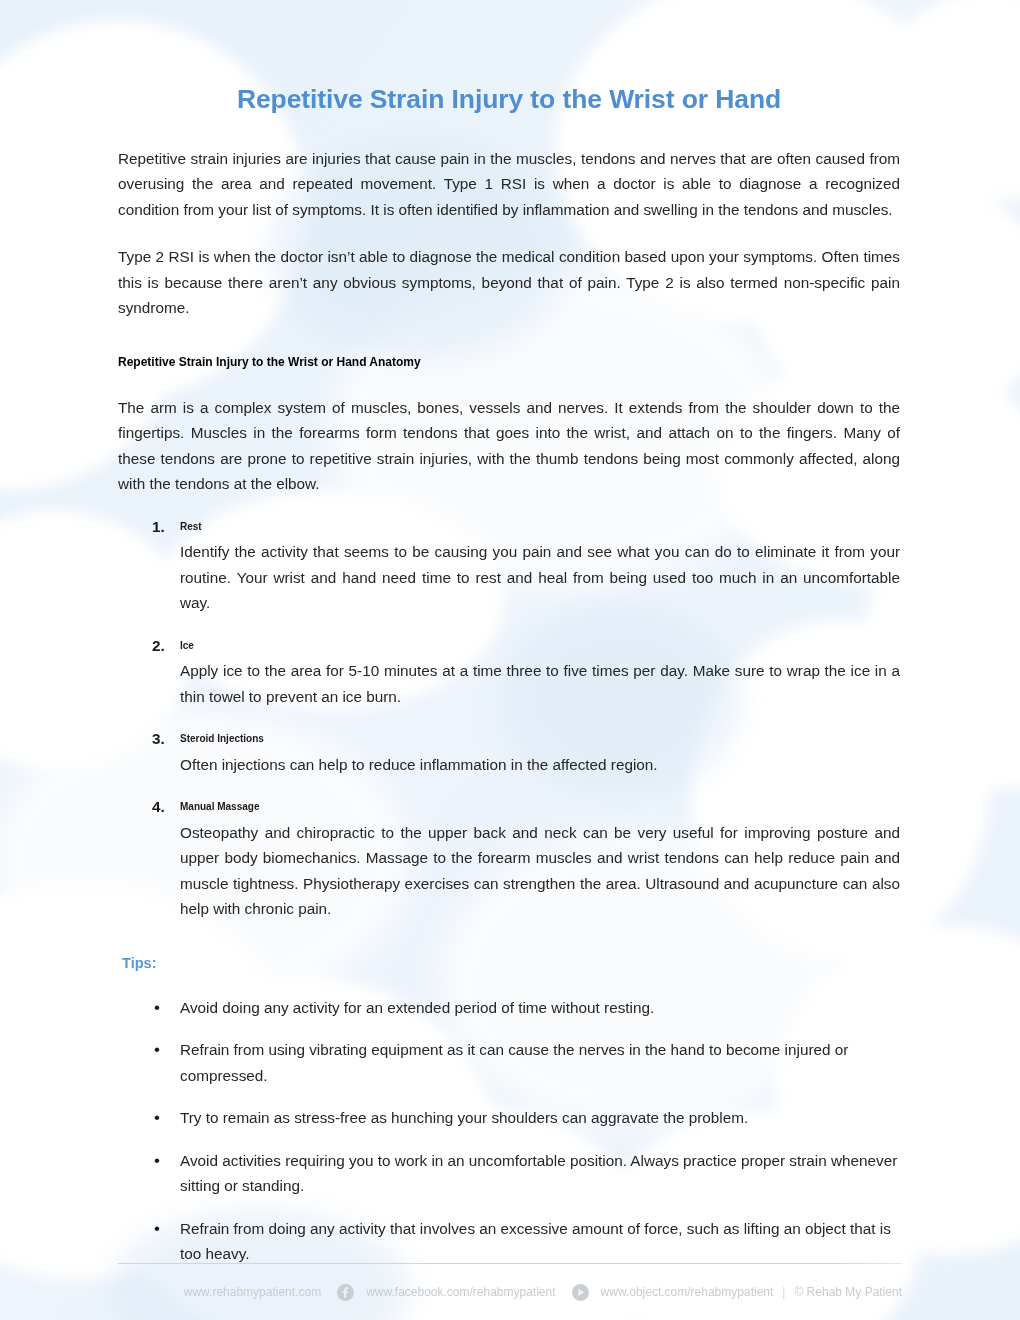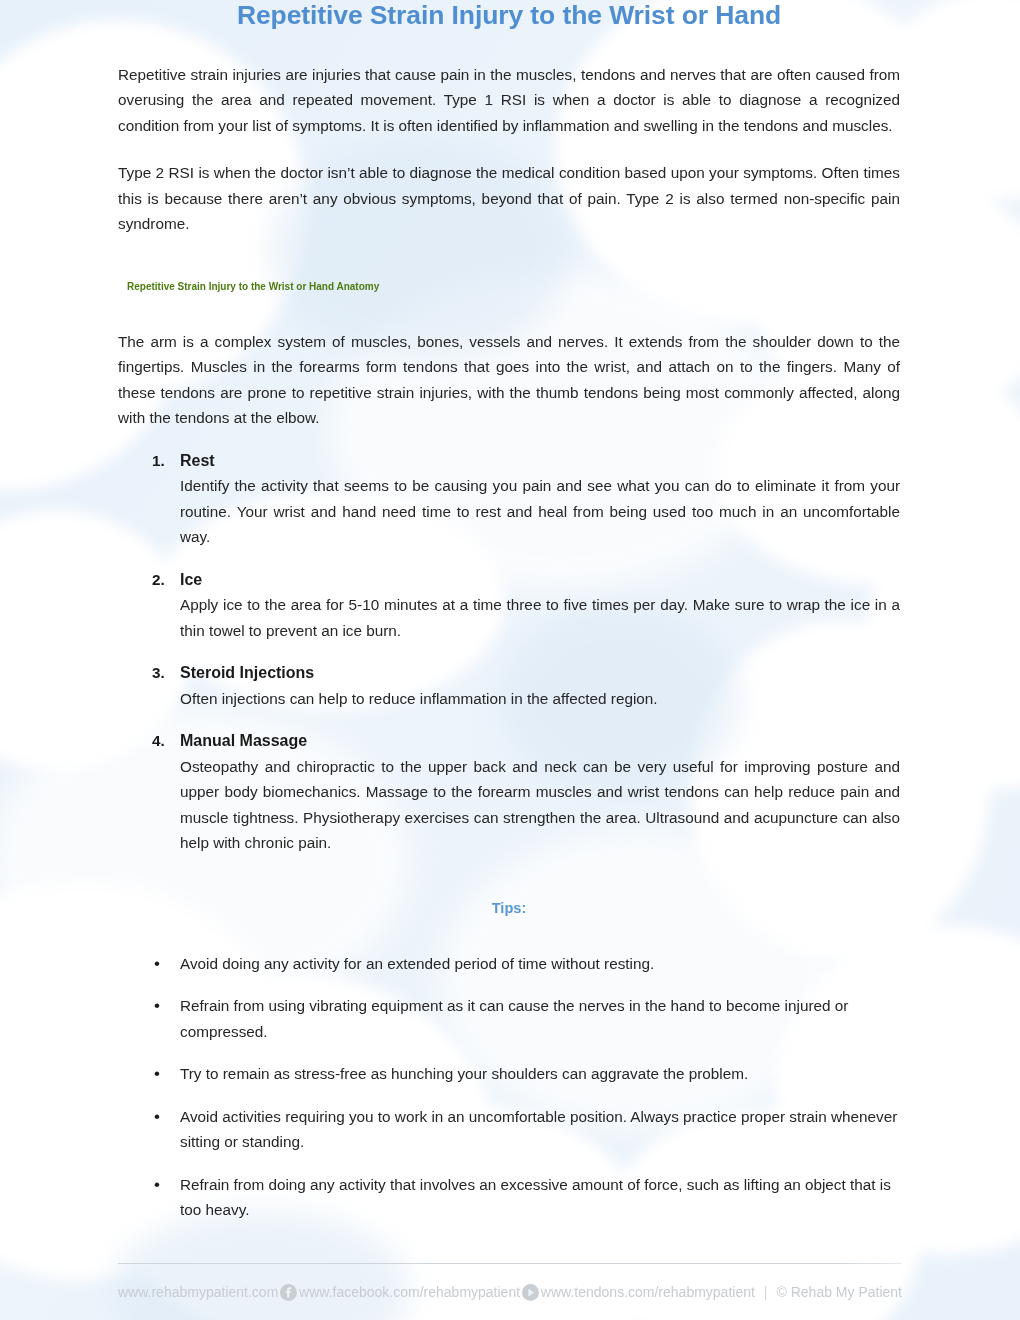--- a/index.html
+++ b/index.html
@@ -30,56 +30,56 @@
     position: relative;
     z-index: 2;
     width: 1020px;
     height: 1320px;
     box-sizing: border-box;
     padding: 0 120px 0 118px;
   }
 
   .doc-title {
     margin: 0;
+    padding-top: 84px;
     text-align: center;
     font-size: 26.5px;
     font-weight: bold;
     color: #4f8ed0;
     letter-spacing: -0.1px;
     line-height: 1.2;
   }
 
   .body-para {
     margin: 0;
     padding-top: 22px;
     font-size: 15.3px;
     line-height: 25.5px;
     color: #262626;
     text-align: justify;
     text-justify: inter-word;
   }
   .body-para.first { padding-top: 30px; }
 
   .section-heading {
-    margin: 9px;
+    margin: 0;
     padding-top: 30px;
-    font-size: 10px;
-    font-weight: bold;
-    color: #4d7c0f;
+    font-size: 12px;
+    font-weight: bold;
+    color: #000000;
     line-height: 22px;
   }
 
   .tips-heading {
-    margin: 15px;
+    margin: 4px;
     padding-top: 26px;
     font-size: 14.6px;
     font-weight: bold;
     color: #5b97d6;
     line-height: 22px;
-    text-align: center;
   }
 
   
   .treat-list {
     list-style: none;
     margin: 0;
     padding: 0;
   }
   .treat-item {
     position: relative;
@@ -89,21 +89,21 @@
   .treat-num {
     position: absolute;
     left: 34px;
     top: 17px;
     font-size: 15.3px;
     font-weight: bold;
     color: #1a1a1a;
     line-height: 25.5px;
   }
   .treat-term {
-    font-size: 16px;
+    font-size: 10px;
     font-weight: bold;
     color: #1a1a1a;
     line-height: 25.5px;
   }
   .treat-desc {
     font-size: 15.3px;
     line-height: 25.5px;
     color: #262626;
     text-align: justify;
     text-justify: inter-word;
@@ -145,23 +145,24 @@
   }
   .footer-rule {
     height: 1px;
     background: linear-gradient(to right, #cfd6dc 0%, #cfd6dc 92%, #e4e9ee 100%);
     margin-bottom: 0;
   }
   .footer-bar {
     display: flex;
     align-items: center;
     height: 56px;
-    font-size: 14px;
+    font-size: 12px;
     color: #c7ccd1;
     white-space: nowrap;
+    justify-content: flex-end;
   }
   .footer-text { color: #c7ccd1; }
   .footer-gap-sm { width: 12px; display: inline-block; }
   .footer-gap { width: 16px; display: inline-block; }
   .social-icon {
     width: 17px;
     height: 17px;
     border-radius: 50%;
     background: #c9ced3;
     display: inline-flex;
@@ -315,20 +316,20 @@
     <span class="footer-gap"></span>
 
     <span class="social-icon">
       <svg width="17" height="17" viewBox="0 0 17 17">
         <path d="M6.4 4.7L12.3 8.5 6.4 12.3z" fill="#eef2f5"></path>
       </svg>
     </span>
 
     <span class="footer-gap-sm"></span>
 
-    <span class="footer-text">www.tendons.com/rehabmypatient</span>
+    <span class="footer-text">www.object.com/rehabmypatient</span>
 
     <span class="footer-sep">|</span>
 
     <span class="footer-copy">© Rehab My Patient</span>
 
   </div>
 </div>
 
 </body></html>

